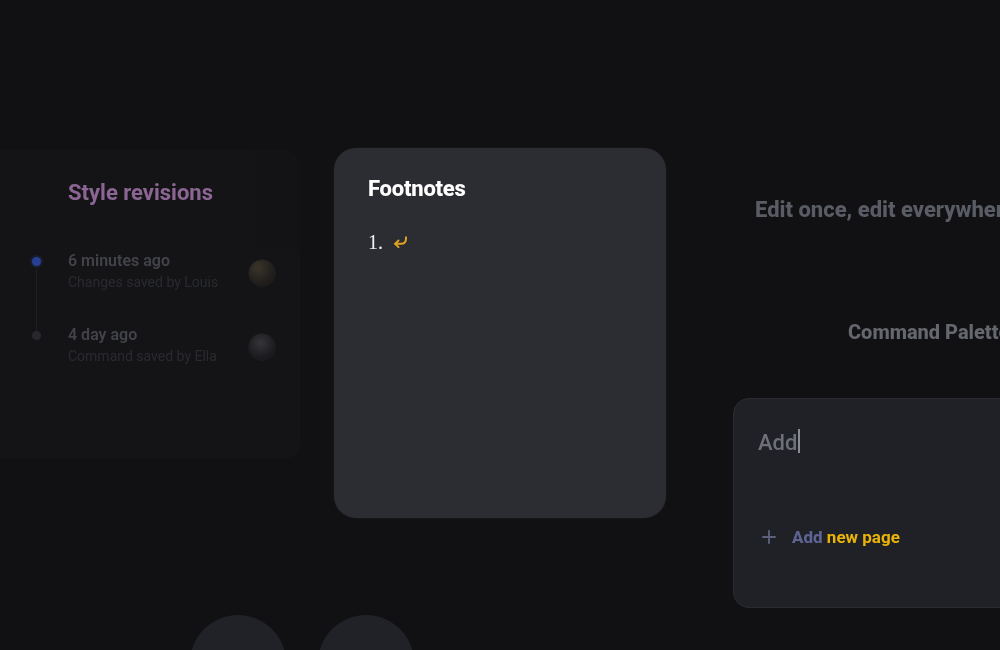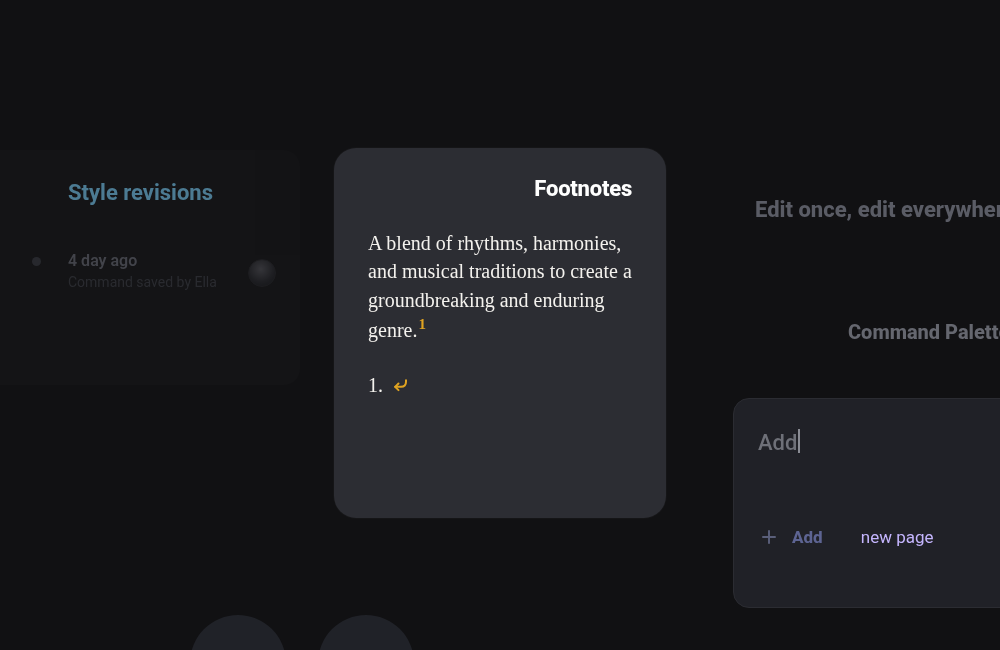--- a/index.html
+++ b/index.html
@@ -18,21 +18,21 @@
     top: 150px;
     width: 300px;
     padding: 30px 20px 60px 30px;
     border-radius: 0 16px 16px 0;
     background: rgba(255,255,255,0.022);
     opacity: 0.55;
   }
   .revisions-title {
     font-size: 22px;
     font-weight: 700;
-    color: #7dd3fc;
+    color: #f0abfc;
     margin: 0 0 46px 38px;
   }
   .rev-item {
     position: relative;
     padding-left: 38px;
     margin-bottom: 30px;
     min-height: 44px;
   }
   .timeline-dot {
     position: absolute;
@@ -96,22 +96,22 @@
     height: 370px;
     background: #2c2d33;
     border-radius: 22px;
     padding: 28px 34px 30px 34px;
     box-shadow: 0 0 0 1px rgba(255,255,255,0.02);
   }
   .fn-title {
     font-size: 22px;
     font-weight: 800;
     color: #fff;
-    text-align: right;
-    margin-bottom: 28px;
+    text-align: left;
+    margin-bottom: 16px;
     letter-spacing: -0.01em;
   }
   .fn-body {
     font-family: Georgia, "Times New Roman", serif;
     font-size: 20px;
     line-height: 1.42;
     color: #f4f2ee;
   }
   .fn-sup {
     font-family: Georgia, serif;
@@ -191,47 +191,51 @@
     gap: 14px;
     font-size: 17px;
     padding: 4px 2px;
   }
   .plus-icon {
     color: #5a5f7a;
     display: inline-flex;
   }
   .plus-icon svg { width: 18px; height: 18px; }
   .sg-strong { color: #5d6492; font-weight: 800; }
-  .sg-rest { color: #c4b5fd; font-weight: 400; margin-left: 34px; }
+  .sg-rest { color: #eab308; font-weight: 700; }
 </style>
 </head>
 <body>
 
 <div class="revisions-card">
   <div class="revisions-title">Style revisions</div>
 
+  <div class="rev-item">
+    <span class="timeline-dot dot-blue"></span>
+    <span class="timeline-line"></span>
+    <div class="rev-time">6 minutes ago</div>
+    <div class="rev-sub">Changes saved by Louis</div>
+    <span class="avatar"></span>
+  </div>
 
   <div class="rev-item">
     <span class="timeline-dot dot-gray"></span>
     <div class="rev-time">4 day ago</div>
     <div class="rev-sub">Command saved by Ella</div>
     <span class="avatar two"></span>
   </div>
 </div>
 
 <div class="bottom-discs">
   <div class="disc"></div>
   <div class="disc"></div>
 </div>
 
 <div class="footnotes-card">
   <div class="fn-title">Footnotes</div>
-  <div class="fn-body">
-    <span>A blend of rhythms, harmonies, and musical traditions to create a groundbreaking and enduring genre.</span><sup class="fn-sup">1</sup>
-  </div>
   <div class="fn-list">
     <span>1.</span>
     <span class="return-icon">
       <svg viewBox="0 0 24 24" fill="none" stroke="currentColor" stroke-width="2.4" stroke-linecap="round" stroke-linejoin="round">
         <path d="M5 13 L12 13 C16 13 18 11 18 7 L18 5"></path>
         <path d="M9 9 L5 13 L9 17"></path>
       </svg>
     </span>
   </div>
 </div>

